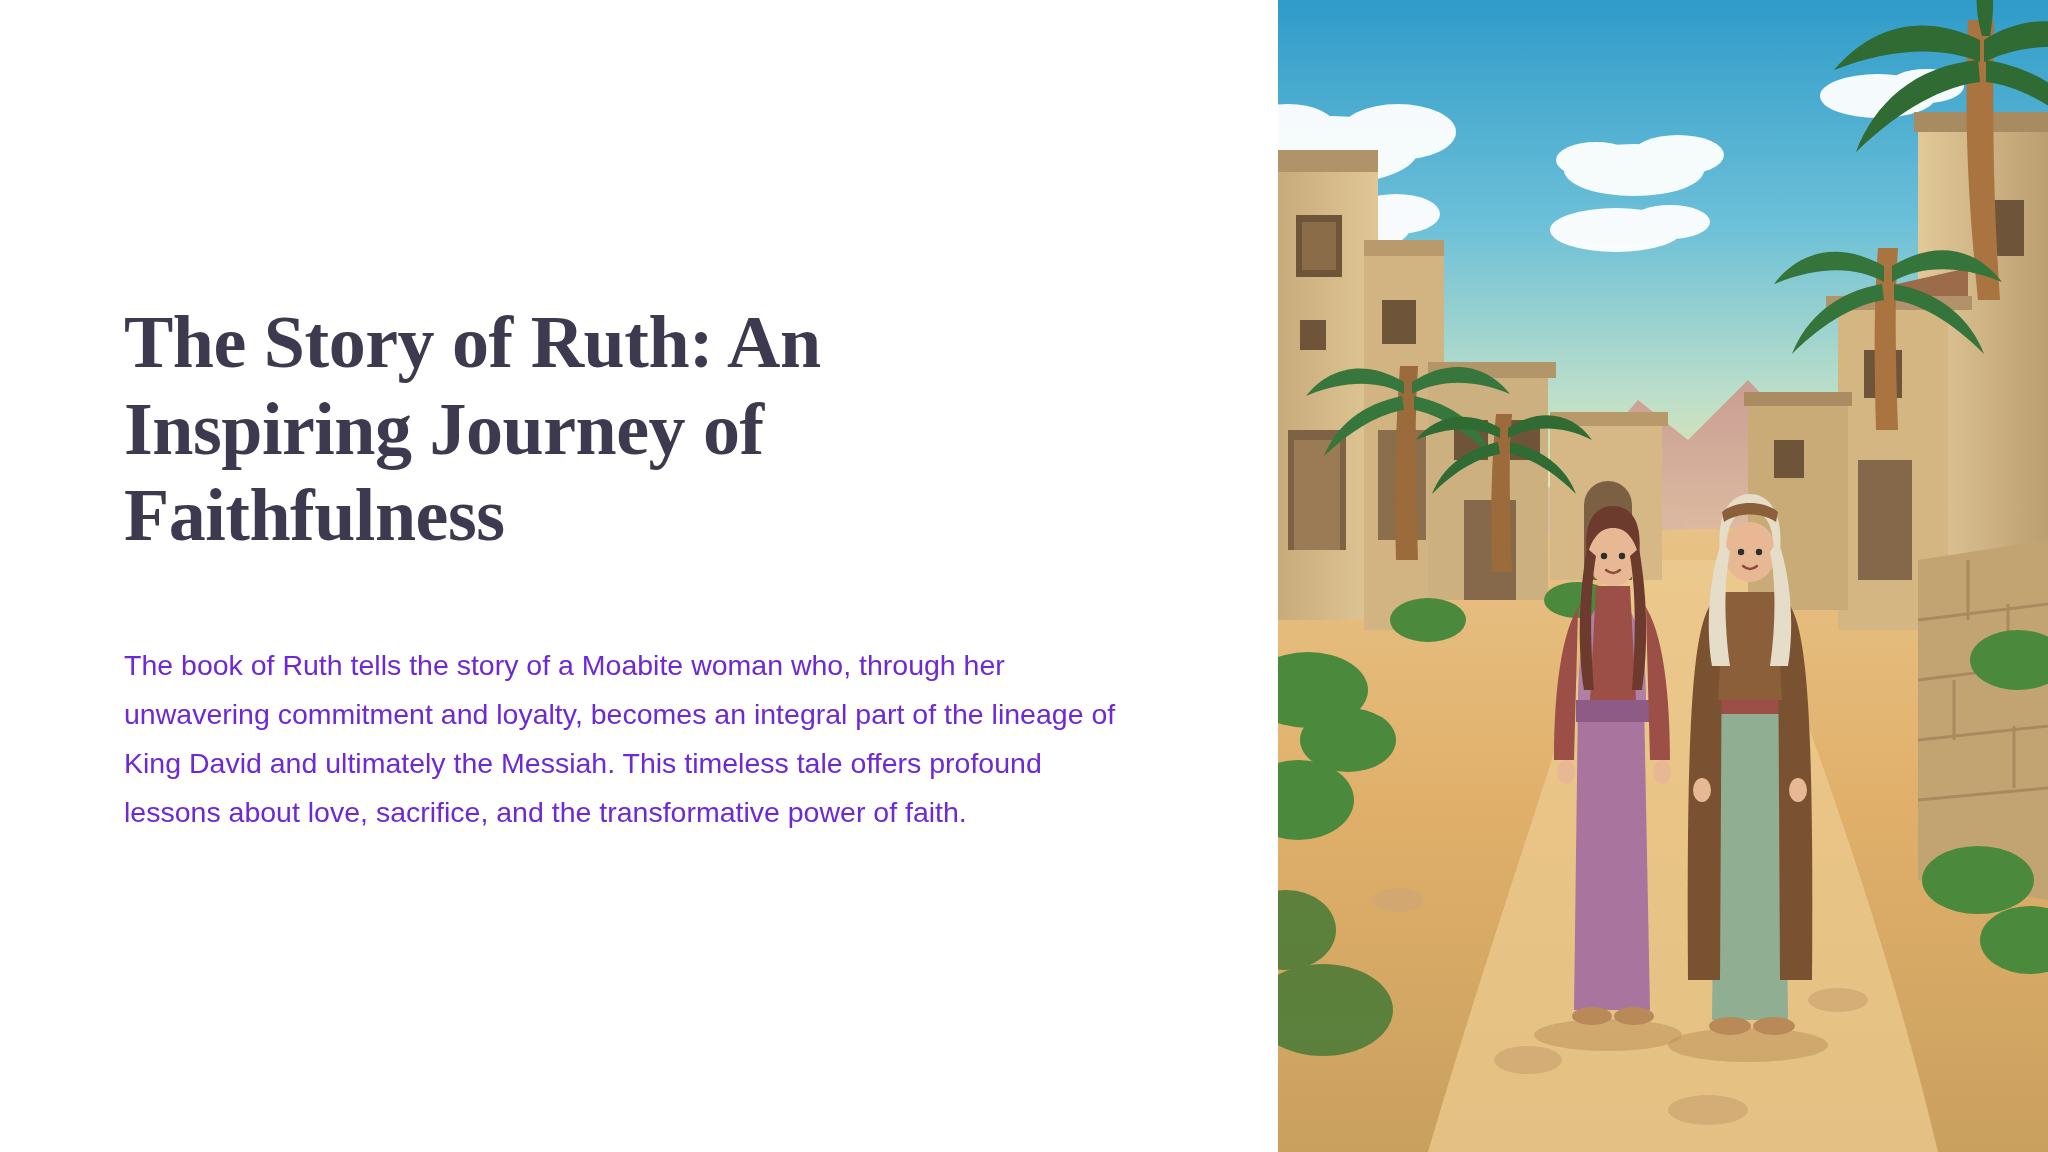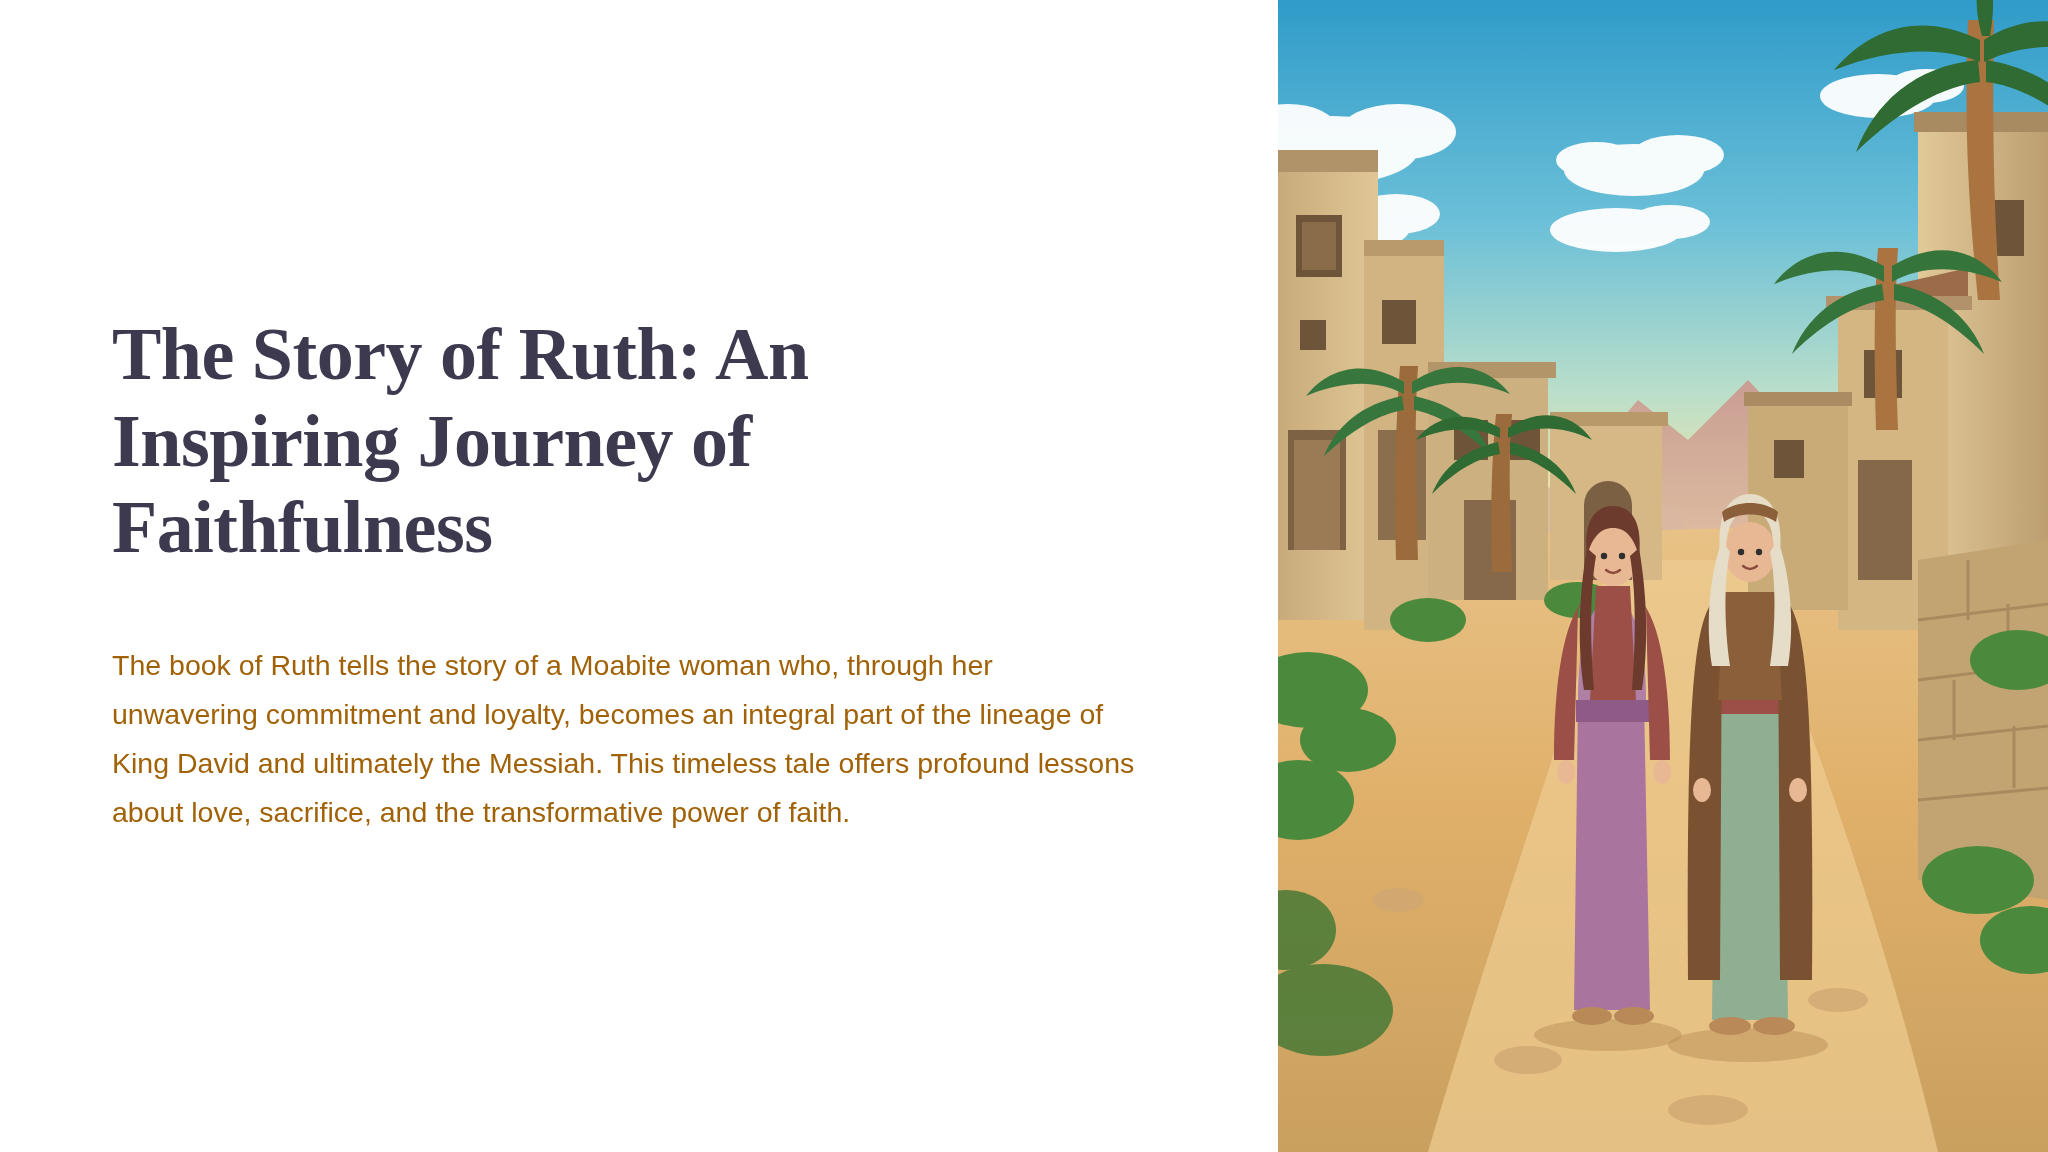--- a/index.html
+++ b/index.html
@@ -27,30 +27,30 @@
     justify-content: center;
     background: #ffffff;
   }
   .slide-title {
     font-family: "Liberation Serif", "DejaVu Serif", serif;
     font-weight: 700;
     font-size: 74px;
     line-height: 1.17;
     letter-spacing: -0.5px;
     color: #3d3a4f;
-    margin: 0 0 66px 4px;
+    margin: 0 0 66px 16px;
     max-width: 900px;
   }
   .slide-body {
     font-family: "Liberation Sans", "DejaVu Sans", sans-serif;
     font-weight: 400;
     font-size: 28.5px;
     line-height: 1.72;
-    color: #a16207;
-    margin: 4px;
+    color: #6d28d9;
+    margin: 16px;
     max-width: 1060px;
   }
   .image-pane {
     position: relative;
     width: 770px;
     height: 100%;
     overflow: hidden;
     background: #e8c98f;
   }
   .illustration { position: absolute; inset: 0; }

